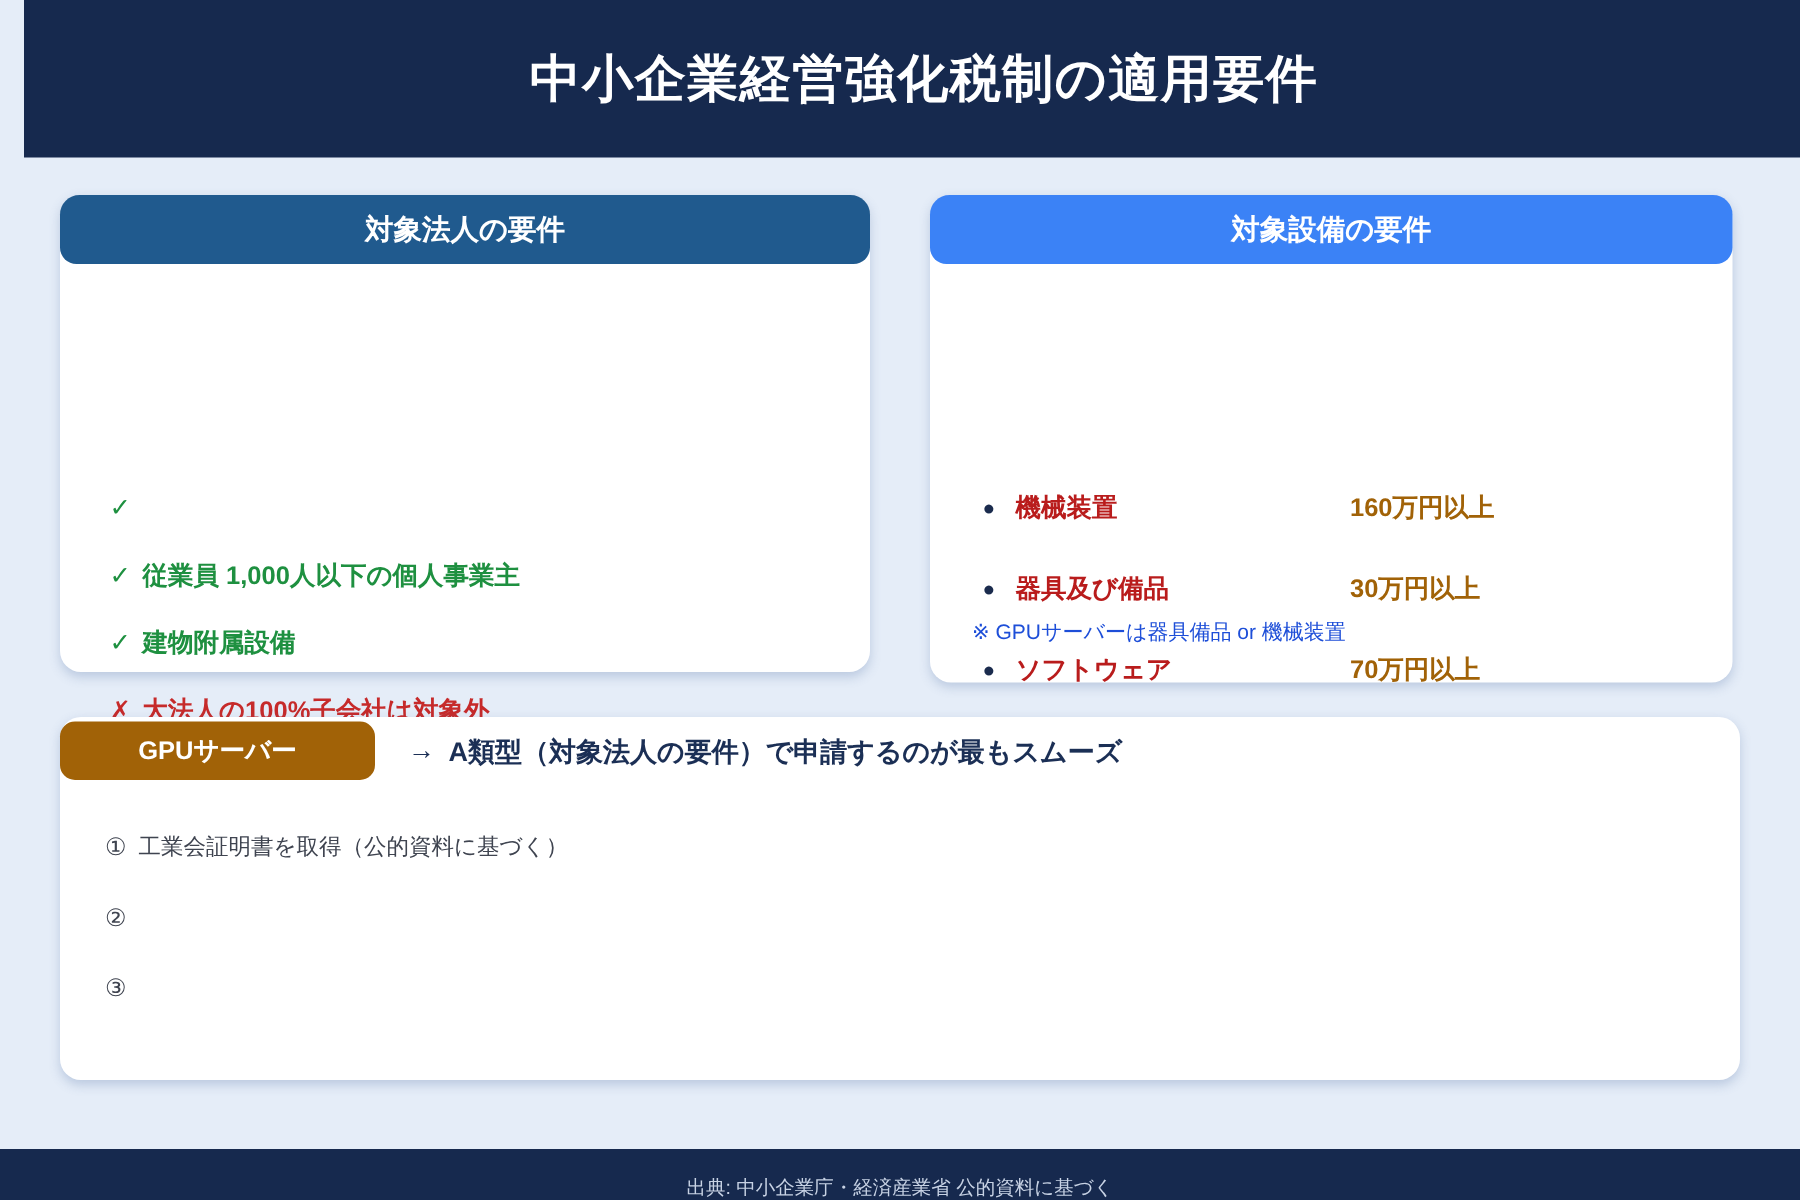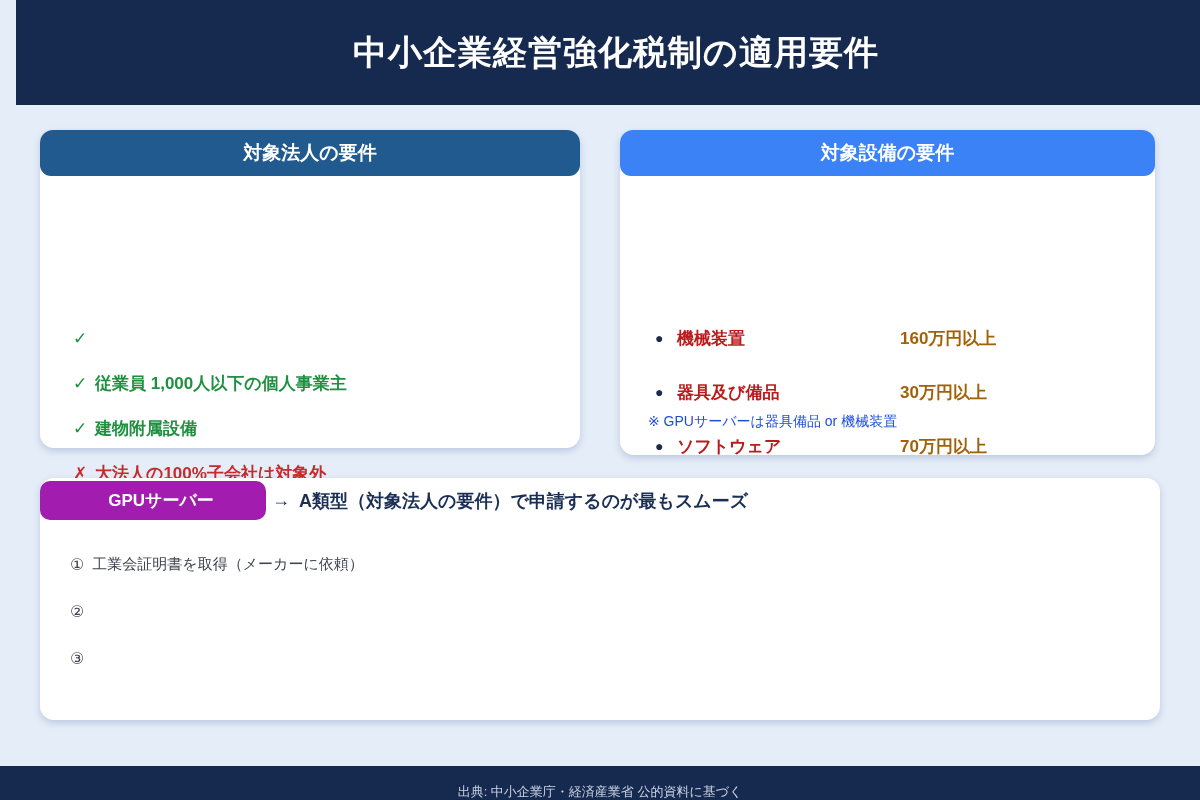--- a/index.html
+++ b/index.html
@@ -60,23 +60,23 @@
   .equip-row .value { color: #a16207; font-weight: bold; }
   .equip-note {
     position: absolute; left: 28px; top: 283px;
     color: #1d4ed8; font-size: 14px;
   }
 
   
   .card.gpu { left: 40px; top: 478px; width: 1120px; height: 242px; }
   .gpu-badge {
     position: absolute; left: 0px; top: 3px; width: 210px; height: 39px;
-    background: #a21caf; border-radius: 10px;
+    background: #a16207; border-radius: 10px;
     display: flex; align-items: center; justify-content: center;
-    color: #ffffff; font-size: 17px; font-weight: bold; padding-left: 16px;
+    color: #ffffff; font-size: 17px; font-weight: bold;
   }
   .gpu-headline {
     position: absolute; left: 232px; top: 3px; height: 39px;
     display: flex; align-items: center; gap: 9px;
     color: #1b2f55; font-size: 18px; font-weight: bold;
   }
   .gpu-steps { position: absolute; left: 30px; top: 63px; right: 30px; }
   .gpu-step {
     height: 47px; display: flex; align-items: center;
     color: #3f4450; font-size: 15px;
@@ -154,21 +154,21 @@
 
   <section class="card gpu">
     <div class="gpu-badge">GPUサーバー</div>
     <div class="gpu-headline">
       <span>→</span>
       <span>A類型（対象法人の要件）で申請するのが最もスムーズ</span>
     </div>
     <div class="gpu-steps">
       <div class="gpu-step">
         <span class="step-num">①</span>
-        <span class="step-text">工業会証明書を取得（メーカーに依頼）</span>
+        <span class="step-text">工業会証明書を取得（公的資料に基づく）</span>
       </div>
       <div class="gpu-step">
         <span class="step-num">②</span>
       </div>
       <div class="gpu-step">
         <span class="step-num">③</span>
       </div>
     </div>
   </section>
 

